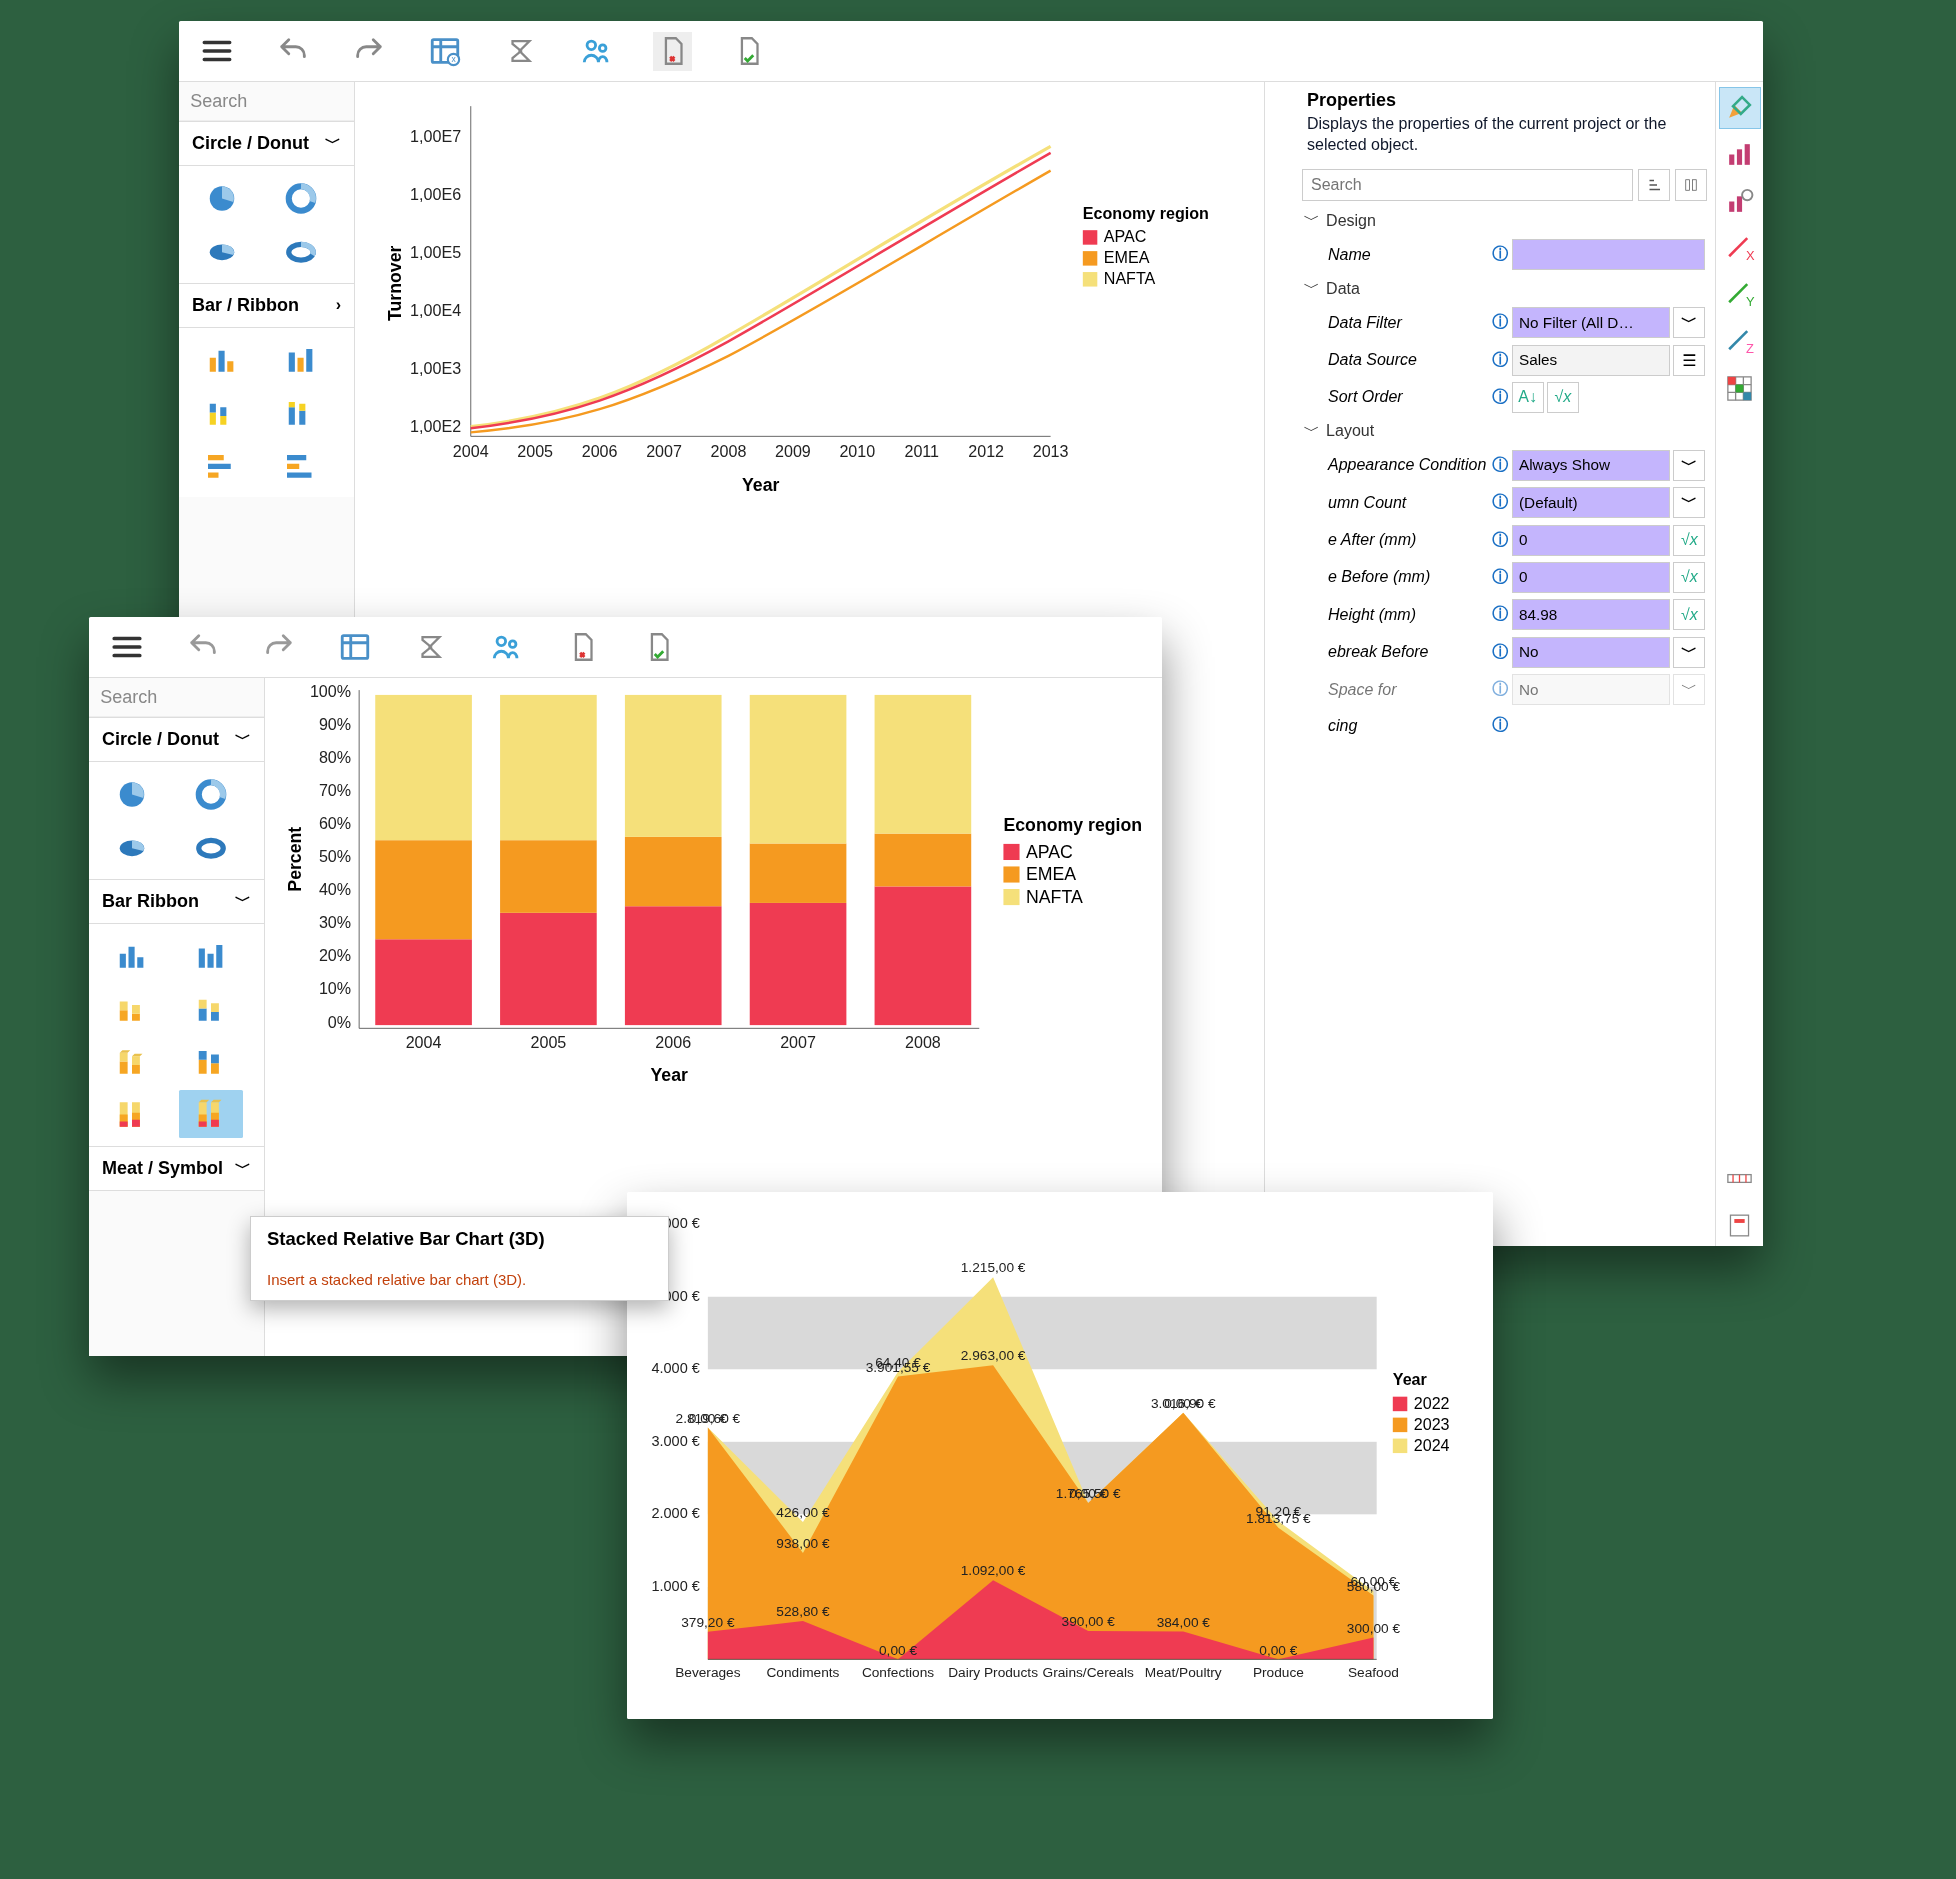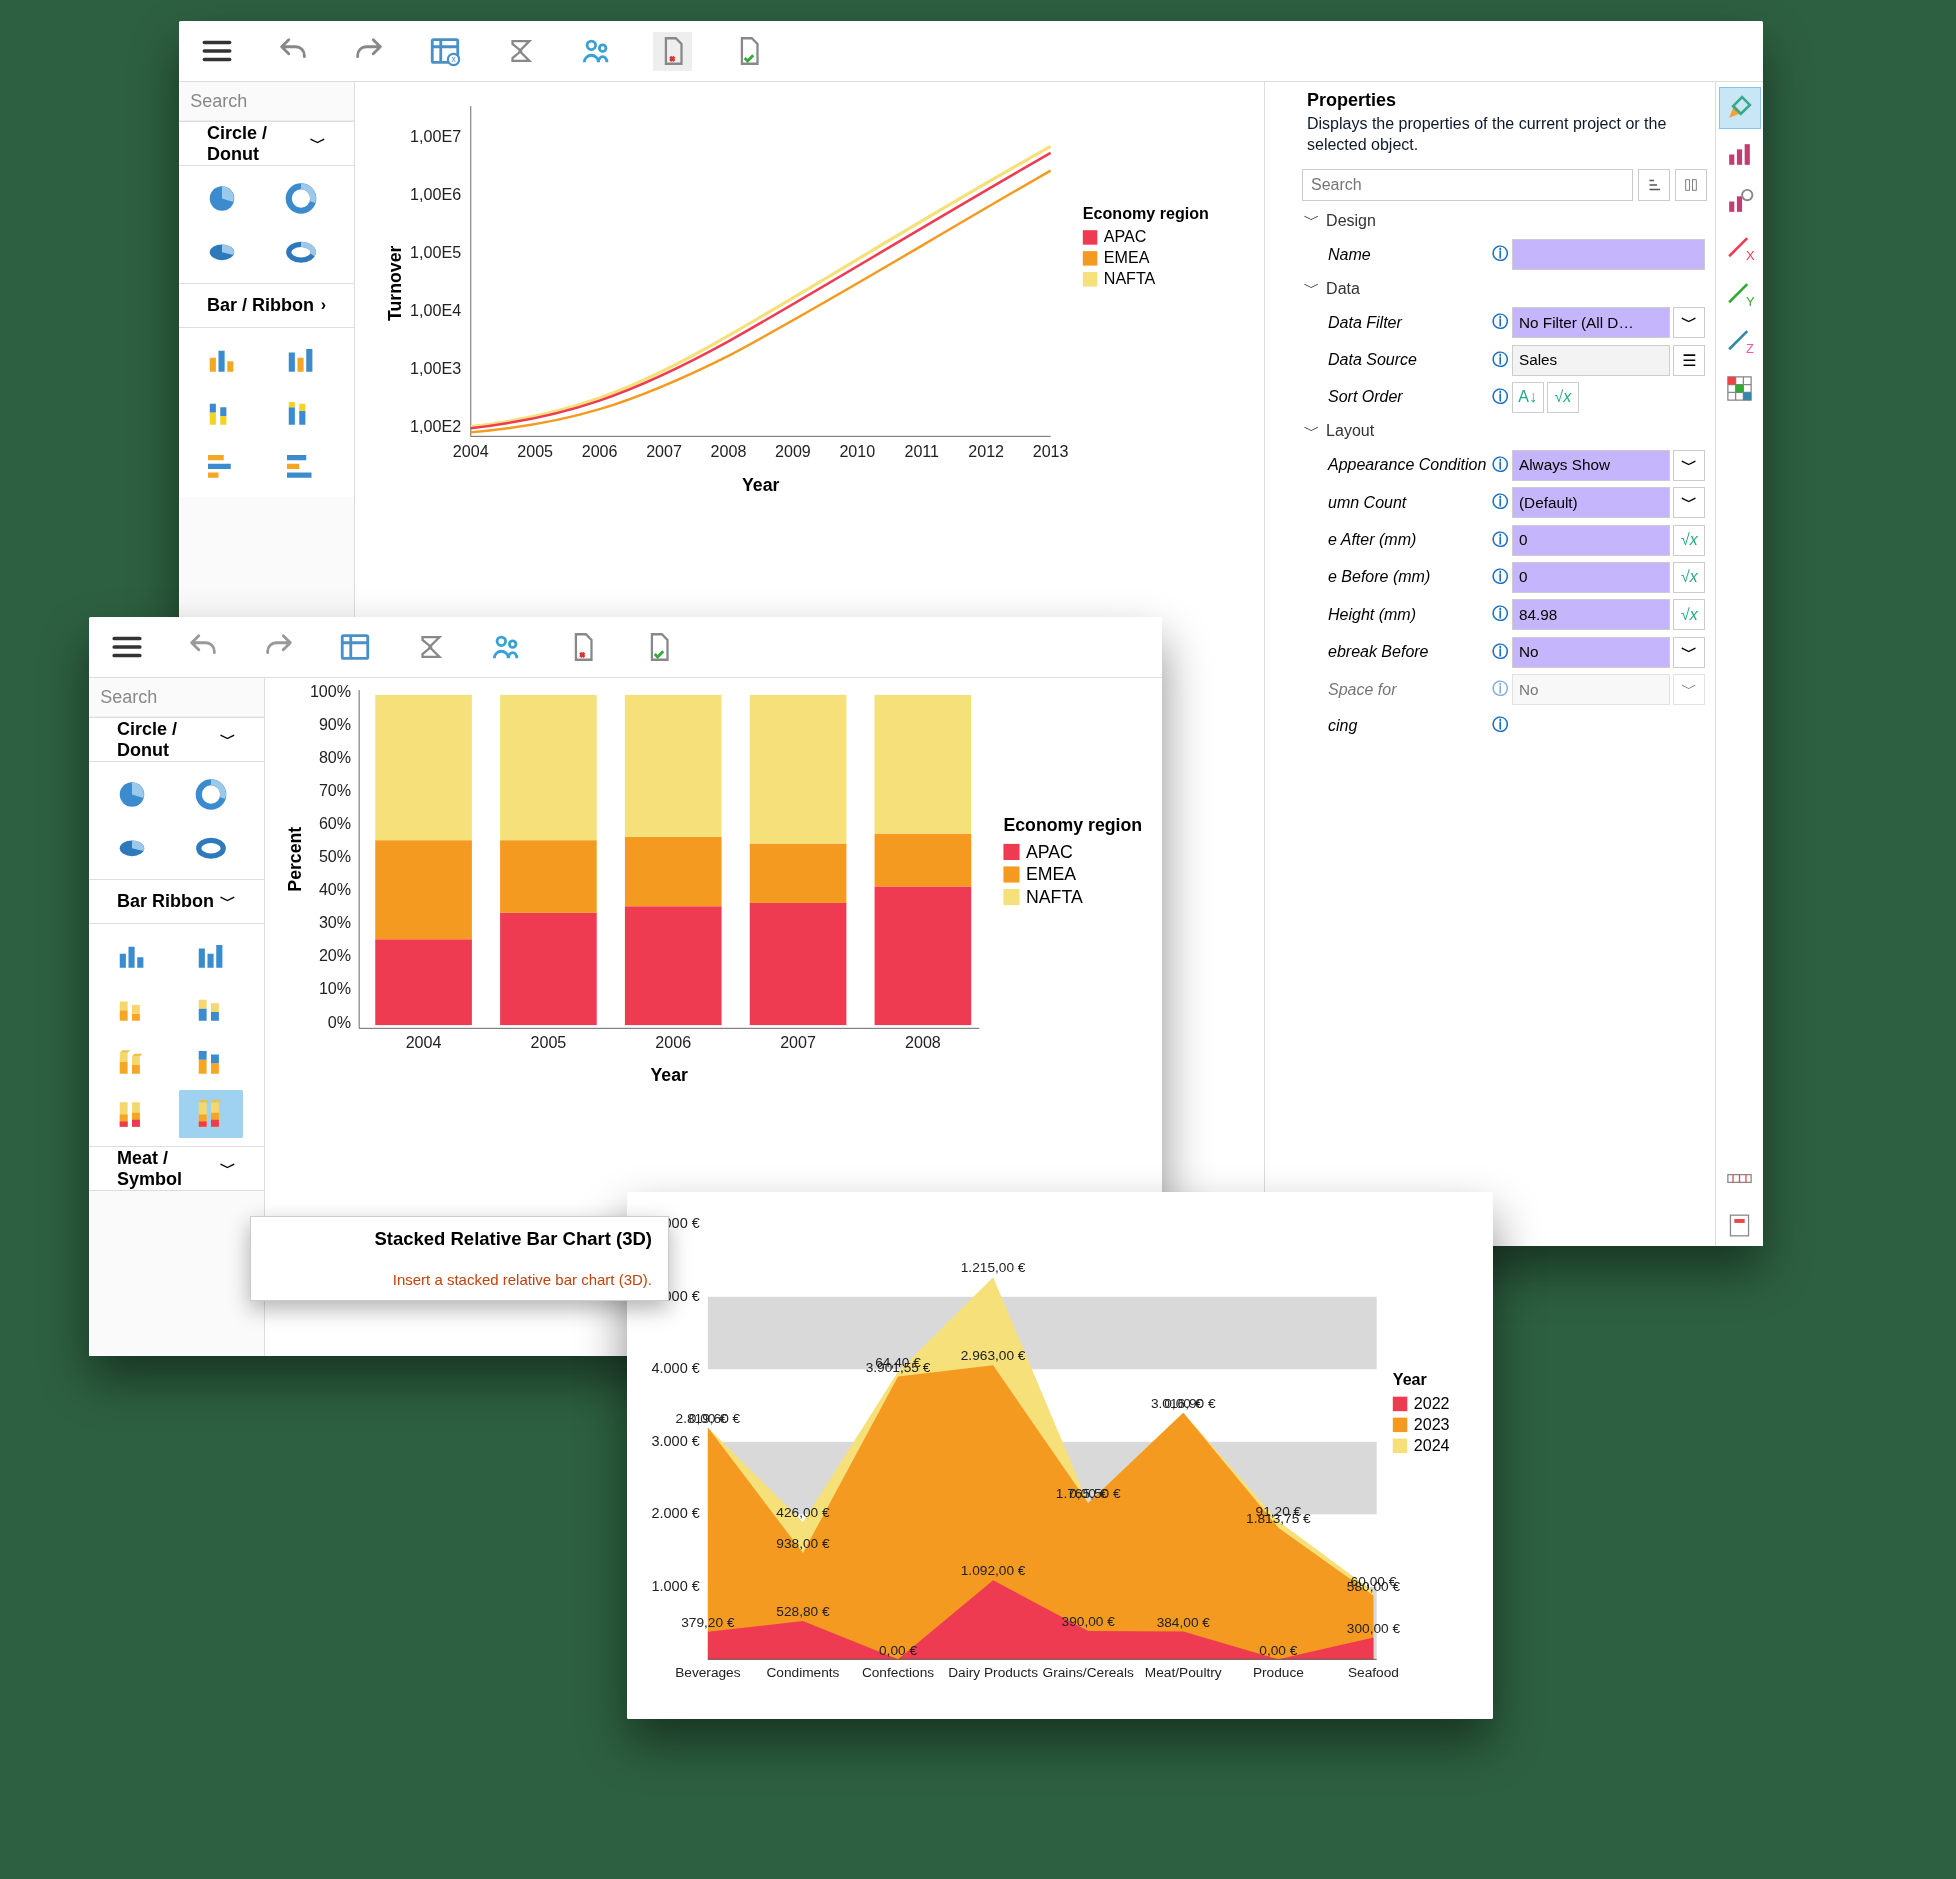--- a/index.html
+++ b/index.html
@@ -12,21 +12,21 @@
 
   
   .toolbar { height:61px; border-bottom:0.8px solid #ddd; display:flex; align-items:center; gap:37px; padding:0 18px; }
   .tbtn { width:39px; height:39px; display:flex; align-items:center; justify-content:center; color:#666; }
   .tbtn.active { background:#eee; }
   .tbtn svg { width:34px; height:34px; }
 
   
   .leftpanel { position:absolute; left:0; top:61px; width:176px; bottom:0; border-right:0.8px solid #ddd; background:#fafafa; }
   .searchbox { height:39px; padding:6.4px 11.3px; font-size:18px; color:#888; border-bottom:0.8px solid #eee; display:flex;align-items:center; }
-  .catheader { height:45px; display:flex; align-items:center; justify-content:space-between; padding:0 28px; font-size:18px; font-weight:600; border-bottom:0.8px solid #ddd; border-top:0.8px solid #ddd; background:#fff;}
+  .catheader { height:45px; display:flex; align-items:center; justify-content:space-between; padding:0 13px; font-size:18px; font-weight:600; border-bottom:0.8px solid #ddd; border-top:0.8px solid #ddd; background:#fff;}
   .chev { font-size:16px; }
   .thumbrow { display:grid; grid-template-columns:1fr 1fr; gap:4.8px; padding:8px 11.3px; background:#fff; }
   .thumb { width:64px; height:48px; display:flex; align-items:center; justify-content:center; border-radius:1.6px; }
   .thumb.sel { background:#9fd2f0; }
   .thumb svg { width:48px; height:35px; }
 
   
   .win1 .canvas { position:absolute; left:176px; top:61px; right:500px; bottom:0; }
   .win2 .canvas { position:absolute; left:176px; top:61px; right:0; bottom:0; }
 
@@ -49,21 +49,21 @@
   .smallfx { width:32px;height:31px; border:0.8px solid #ccc; display:flex;align-items:center;justify-content:center; color:#2a8; font-style:italic;}
 
   
   .rightstrip { position:absolute; right:0; top:61px; width:48px; bottom:0; border-left:0.8px solid #ddd; background:#fff; display:flex; flex-direction:column; align-items:center; gap:4.8px; padding-top:4.8px;}
   .rsbtn { width:42px;height:42px; display:flex;align-items:center;justify-content:center; border:0.8px solid transparent; }
   .rsbtn.active{ background:#c9e6f7; border-color:#86c5e8;}
   .rsbtn svg { width:31px;height:31px; }
   .rs-spacer { flex:1; }
 
   
-  .tooltip { position:absolute; left:250px; top:1216px; background:#fff; border:0.8px solid #ccc; box-shadow:0 8px 21px rgba(0,0,0,.3); padding:11.3px 16px; width:419px; z-index:50;text-align:right;}
+  .tooltip { position:absolute; left:250px; top:1216px; background:#fff; border:0.8px solid #ccc; box-shadow:0 8px 21px rgba(0,0,0,.3); padding:11.3px 16px; width:419px; z-index:50;}
   .tooltip .tt1 { font-size:18.5px; font-weight:700; }
   .tooltip .tt2 { font-size:15px; color:#c2410c; margin-top:21px;}
   text { font-family:"Segoe UI",Arial,sans-serif; }
 </style>
 </head>
 <body>
 
 <div class="stage">
 
 <div class="window win1">

